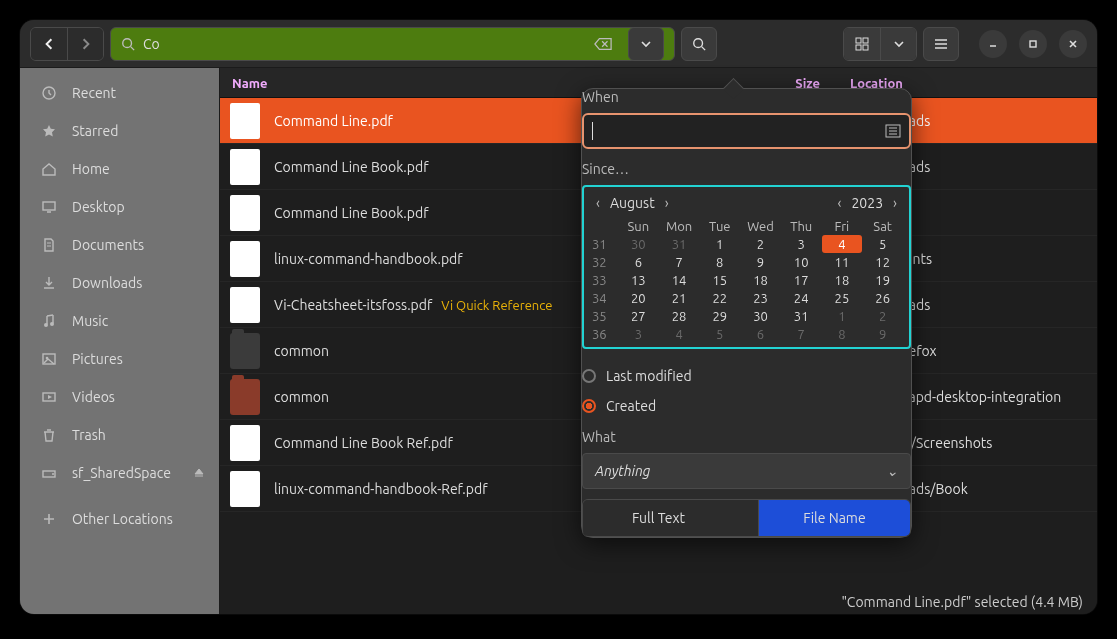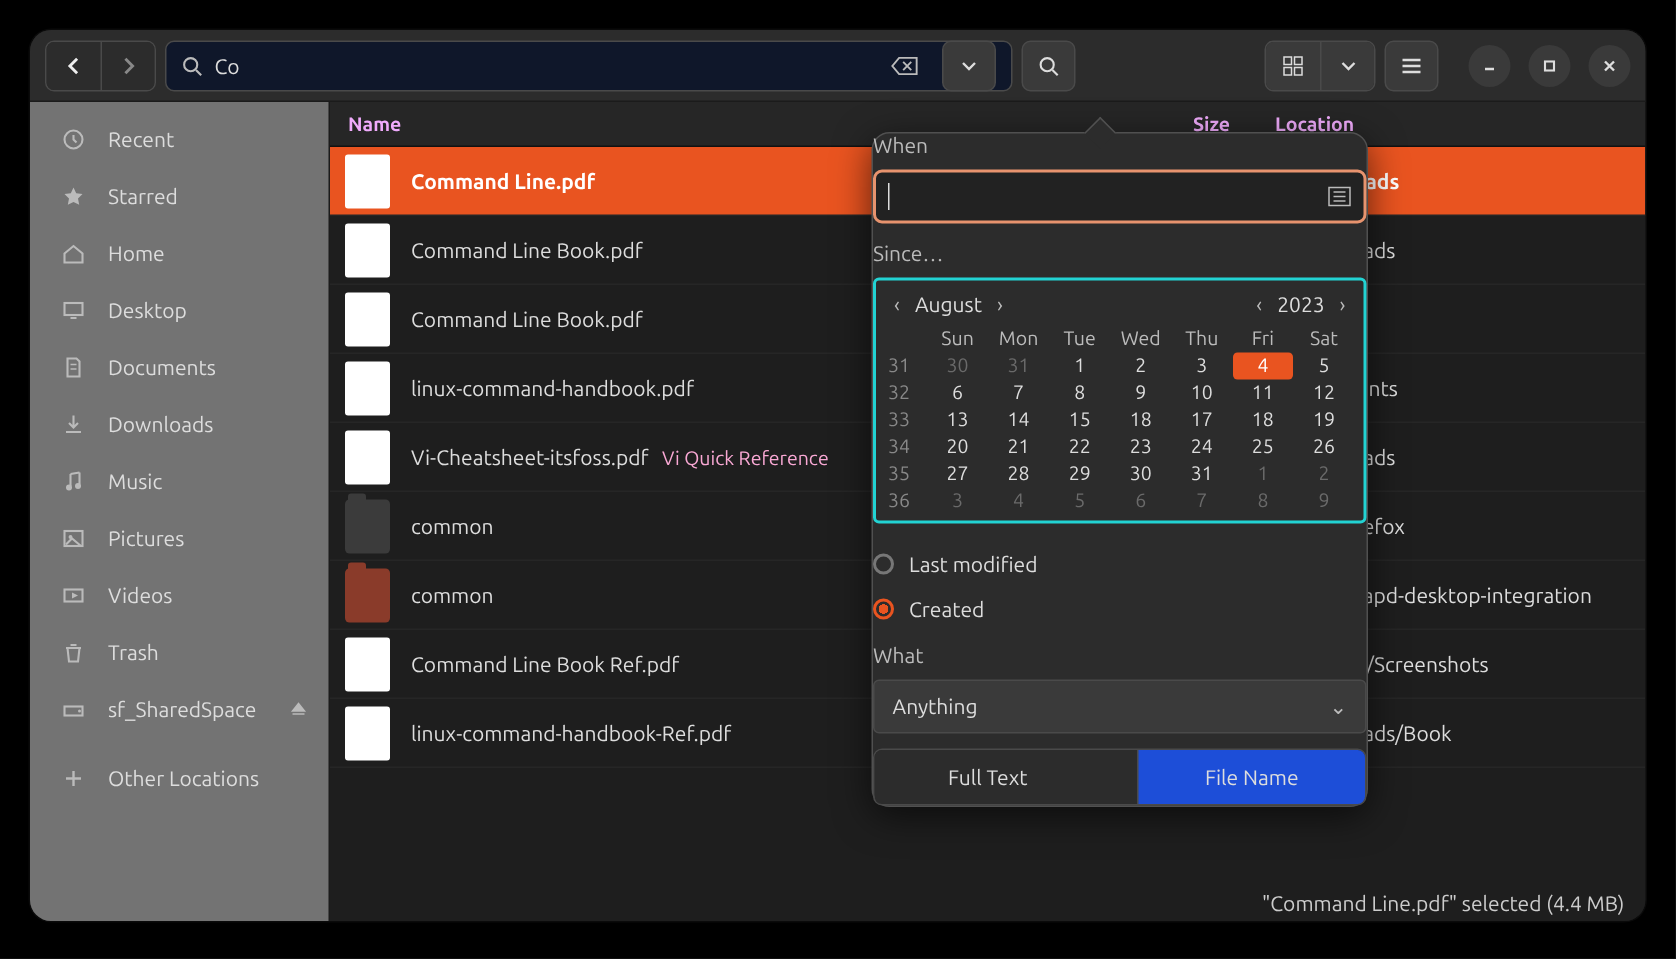--- a/index.html
+++ b/index.html
@@ -4,21 +4,21 @@
 <style>
   * { box-sizing: border-box; margin: 0; padding: 0; font-family: Ubuntu, "Segoe UI", sans-serif; }
   body { background: #000; width: 1117px; height: 639px; overflow: hidden; position: relative; }
   .window { position: absolute; left: 20px; top: 20px; width: 1077px; height: 594px; background: #1e1e1e; border-radius: 14px; overflow: hidden; display: flex; flex-direction: column; box-shadow: 0 0 0 1px #0a0a0a; }
   
   .topbar { height: 48px; background: #2c2c2c; display: flex; align-items: center; padding: 0 10px; gap: 6px; border-bottom: 1px solid #1b1b1b; }
   .navpair { display: flex; border: 1px solid #4a4a4a; border-radius: 6px; overflow: hidden; }
   .navbtn { width: 36px; height: 32px; background: #2c2c2c; display:flex; align-items:center; justify-content:center; color:#888; }
   .navbtn.enabled { color:#eee; }
   .navpair .navbtn + .navbtn { border-left: 1px solid #4a4a4a; }
-  .searchbar { flex: 1; height: 34px; background: #0f172a; border: 1px solid #4a4a4a; border-radius: 6px; display:flex; align-items:center; padding: 0 10px; gap: 8px; color:#ddd; }
+  .searchbar { flex: 1; height: 34px; background: #4d7c0f; border: 1px solid #4a4a4a; border-radius: 6px; display:flex; align-items:center; padding: 0 10px; gap: 8px; color:#ddd; }
   .searchbar input { flex:1; background: none; border:none; color:#ddd; font-size:14px; outline:none; }
   .square { width:36px; height:34px; background:#3a3a3a; border:1px solid #4a4a4a; border-radius:6px; display:flex; align-items:center; justify-content:center; color:#ddd; }
   .caretbtn { width:36px; }
   .viewgroup { display:flex; border:1px solid #4a4a4a; border-radius:6px; overflow:hidden; margin-left: 120px; }
   .viewgroup .sq { width:36px; height:32px; display:flex; align-items:center; justify-content:center; color:#ddd; background:#3a3a3a; }
   .viewgroup .sq + .sq { border-left:1px solid #4a4a4a; }
   .winbtn { width:28px; height:28px; border-radius:50%; background:#3a3a3a; display:flex; align-items:center; justify-content:center; color:#ddd; margin-left:6px; }
   
   .body { flex:1; display:flex; overflow:hidden; }
   .sidebar { width:200px; background:#737373; border-right:1px solid #1b1b1b; padding-top:6px; }
@@ -26,28 +26,28 @@
   .side-item .ic { width:18px; display:flex; justify-content:center; color:#bbb; }
   .side-item .eject { margin-left:auto; margin-right:14px; color:#bbb; }
   
   .main { flex:1; background:#1e1e1e; position:relative; display:flex; flex-direction:column; }
   .cols-header { height:30px; background:#262626; display:flex; align-items:center; color:#f0abfc; font-weight:600; font-size:13px; border-bottom:1px solid #111; }
   .cols-header .c-name { padding-left:12px; flex:0 0 540px; }
   .cols-header .c-size { flex:0 0 80px; text-align:right; padding-right:20px; }
   .cols-header .c-loc  { flex:1; padding-left:10px; }
   .rows { flex:1; overflow:hidden; }
   .row { height:46px; display:flex; align-items:center; font-size:14px; color:#ddd; border-bottom:1px solid #262626; }
-  .row.sel { background:#e95420; color:#fff;font-weight:bold; }
+  .row.sel { background:#e95420; color:#fff; }
   .row .thumb { width:30px; height:36px; background:#fff; border-radius:2px; margin-left:10px; margin-right:14px; flex-shrink:0; position:relative; }
   .row .thumb.folder { background:#3b3b3b; border-radius:3px; }
   .row .thumb.folder::before { content:""; position:absolute; top:-4px; left:2px; width:12px; height:5px; background:#3b3b3b; border-radius:2px 2px 0 0; }
   .row .thumb.folder.shared { background:#8a3b2a; }
   .row .thumb.folder.shared::before { background:#8a3b2a; }
   .row .name { flex:0 0 496px; white-space:nowrap; overflow:hidden; }
-  .row .sub { color:#f9a8d4; font-size:13px; margin-left:6px; }
+  .row .sub { color:#eab308; font-size:13px; margin-left:6px; }
   .row .size { flex:0 0 80px; text-align:right; padding-right:20px; }
   .row .loc  { flex:1; padding-left:10px; white-space:nowrap; overflow:hidden; }
   
   .statusbar { position:absolute; right:14px; bottom:4px; color:#ccc; font-size:14px; }
   
   .popover { position:absolute; left:561px; top:68px; width:331px; background:#2c2c2c; border:1px solid #505050; border-radius:12px; z-index:50; color:#ddd; box-shadow:0 6px 24px rgba(0,0,0,.6); }
   .popover::before { content:""; position:absolute; top:-8px; left:144px; width:14px; height:14px; background:#2c2c2c; border-left:1px solid #505050; border-top:1px solid #505050; transform:rotate(45deg); }
   .plabel { font-size:14px; color:#bbb; margin-bottom:8px; }
   .wheninput { height:36px; border:2px solid #e7936e; border-radius:6px; background:#222; display:flex; align-items:center; padding:0 8px; margin-bottom:12px; }
   .wheninput .cursor { width:1px; height:18px; background:#ddd; }
@@ -62,21 +62,21 @@
   .calcell { height:18px; display:flex; align-items:center; justify-content:center; color:#ddd; }
   .calcell.wk { color:#888; justify-content:flex-start; padding-left:2px; }
   .calcell.dow { color:#bbb; }
   .calcell.out { color:#6a6a6a; }
   .calcell.today { background:#e95420; color:#fff; border-radius:3px; }
   
   .radio { display:flex; align-items:center; gap:10px; height:30px; font-size:14px; }
   .radio .dot { width:14px; height:14px; border-radius:50%; border:2px solid #777; display:inline-block; }
   .radio.checked .dot { border-color:#e95420; background:radial-gradient(circle,#e95420 0 45%,transparent 46%); }
   
-  .dropdown { margin-top:6px; height:36px; background:#3a3a3a; border:1px solid #4a4a4a; border-radius:4px; display:flex; align-items:center; padding:0 12px; font-size:14px; }
+  .dropdown { margin-top:6px; height:36px; background:#3a3a3a; border:1px solid #4a4a4a; border-radius:4px; display:flex; align-items:center; padding:0 12px; font-size:14px;font-style:italic; }
   .dropdown .dchev { margin-left:auto; color:#bbb; }
   
   .segment { margin-top:10px; height:38px; display:flex; border:1px solid #4a4a4a; border-radius:6px; overflow:hidden;gap:24px; }
   .segment .seg { flex:1; display:flex; align-items:center; justify-content:center; font-size:14px; background:#2c2c2c; }
   .segment .seg.active { background:#1d4ed8; }
   .segment .seg + .seg { border-left:1px solid #4a4a4a; }
   svg { display:block; }
 </style>
 </head>
 <body>

